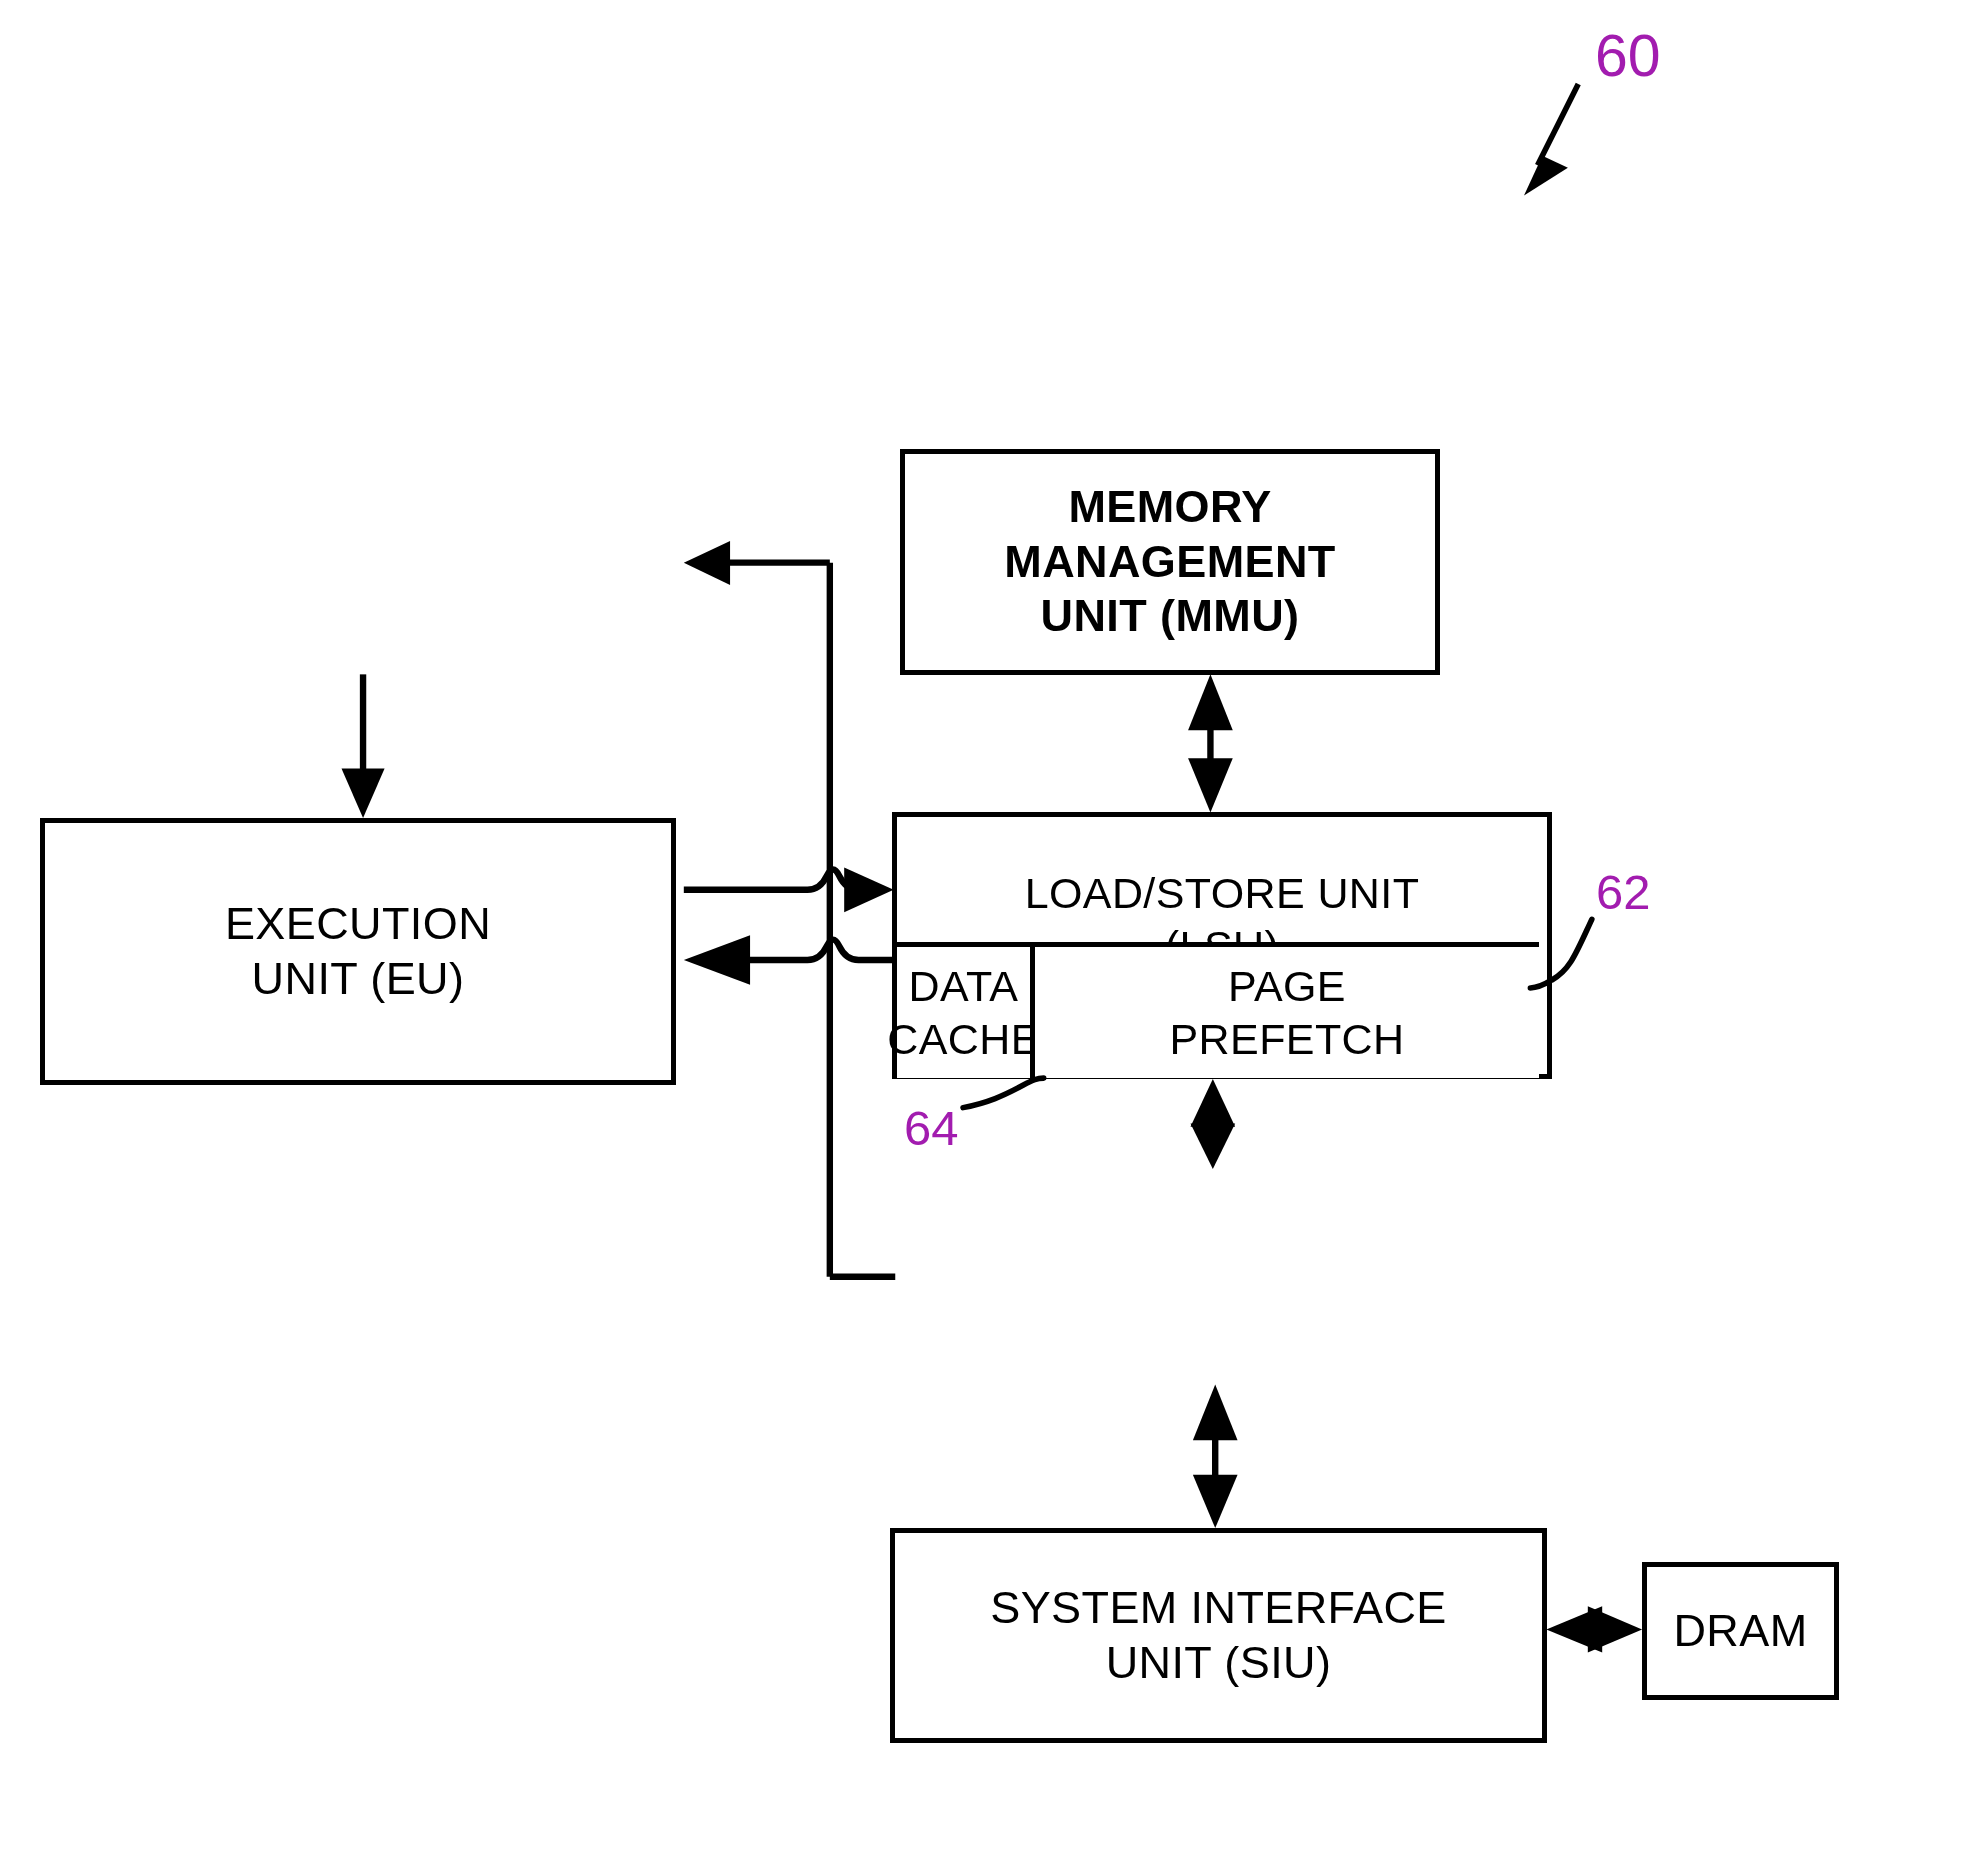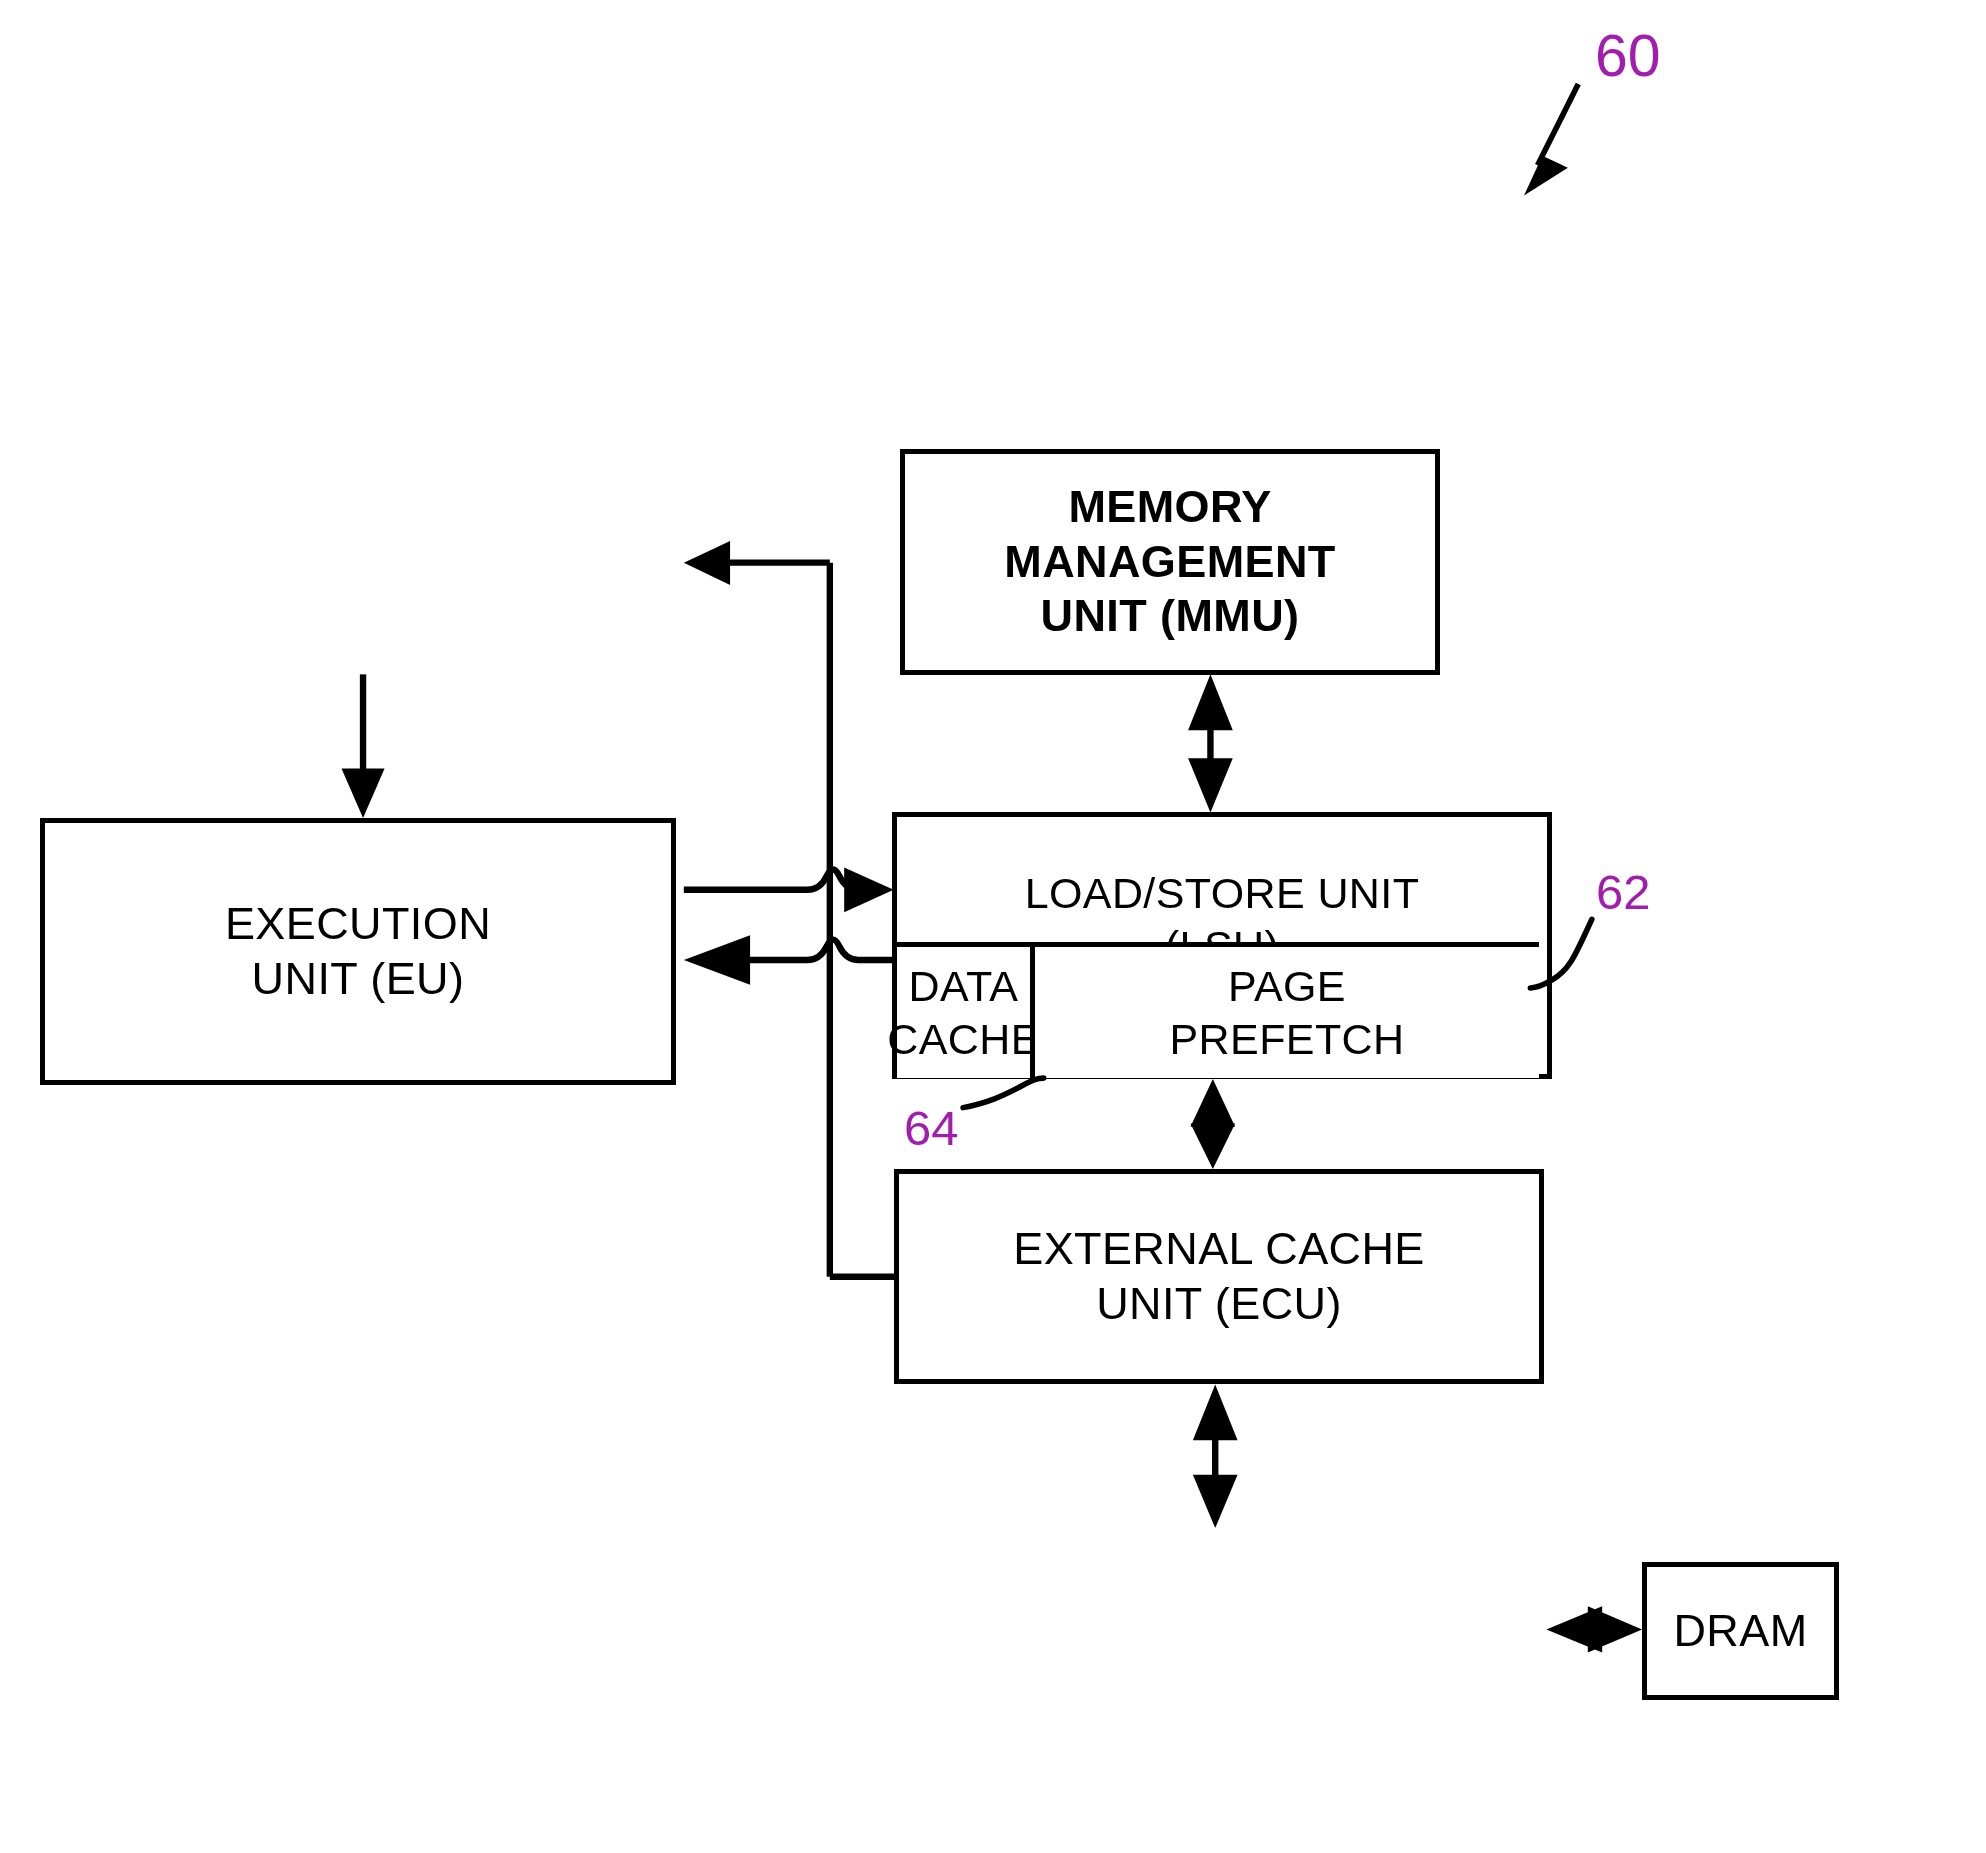--- a/index.html
+++ b/index.html
@@ -92,25 +92,25 @@
     <div class="subcell" style="left:0px; top:125px; width:133px; height:136px; border-top:5.6px solid #000;">
       <span class="box-label">DATA
 CACHE</span>
     </div>
     <div class="subcell" style="left:133px; top:125px; right:8px; height:136px; border-top:5.6px solid #000; border-left:5.6px solid #000;">
       <span class="box-label">PAGE
 PREFETCH</span>
     </div>
   </div>
 
-  <div class="box" style="left:894px; top:1169px; width:650px; height:215px;">
-    <span class="box-label">EXTERNAL CACHE
-UNIT (ECU)</span>
+
+  <div class="box" style="left:890px; top:1528px; width:657px; height:215px;">
+    <span class="box-label">SYSTEM INTERFACE
+UNIT (SIU)</span>
   </div>
-
 
   <div class="box" style="left:1642px; top:1562px; width:197px; height:138px;">
     <span class="box-label">DRAM</span>
   </div>
 
   <div class="ref-num" style="left:1596px; top:864px;">62</div>
 
   <div class="ref-num" style="left:904px; top:1100px;text-align:center;">64</div>
 
   <svg class="overlay" viewBox="0 0 2489 2322">

